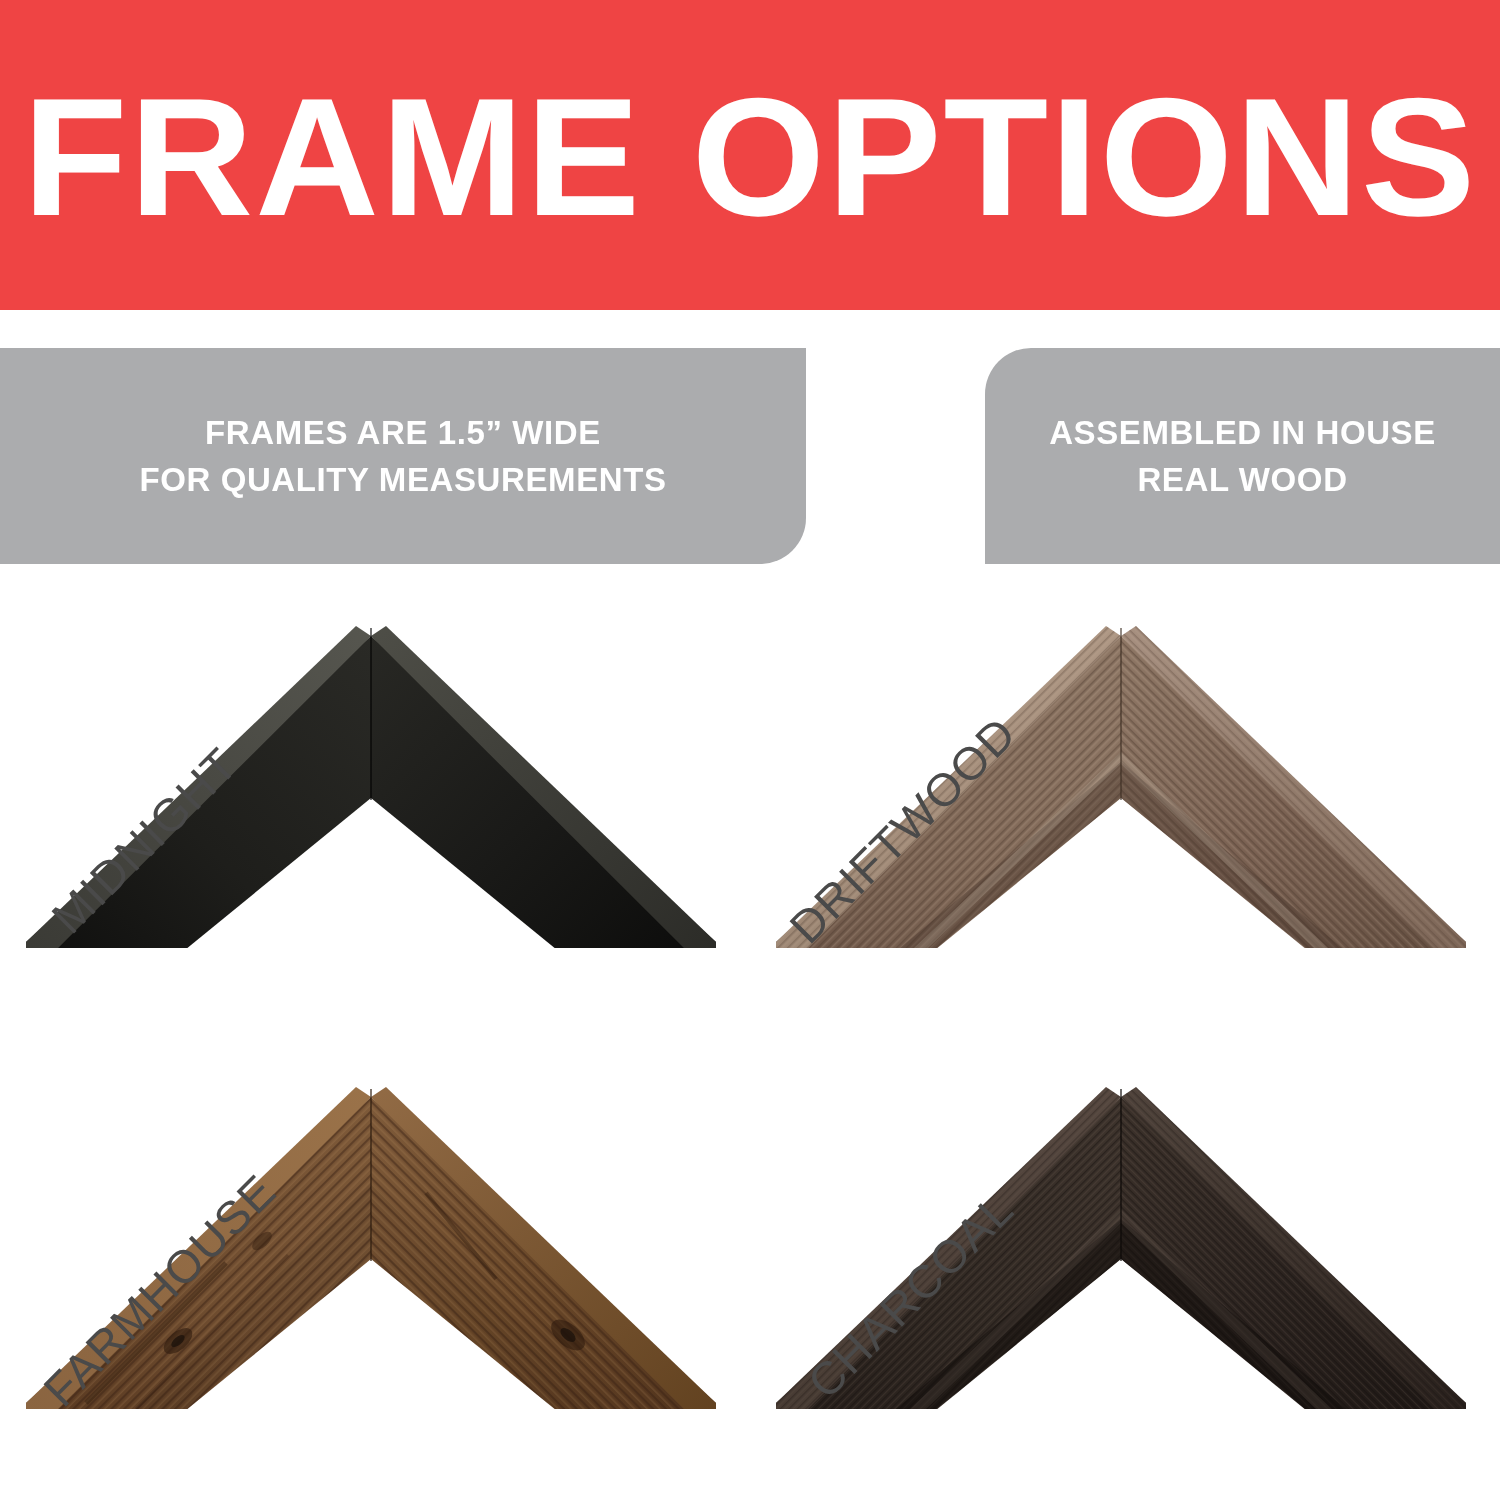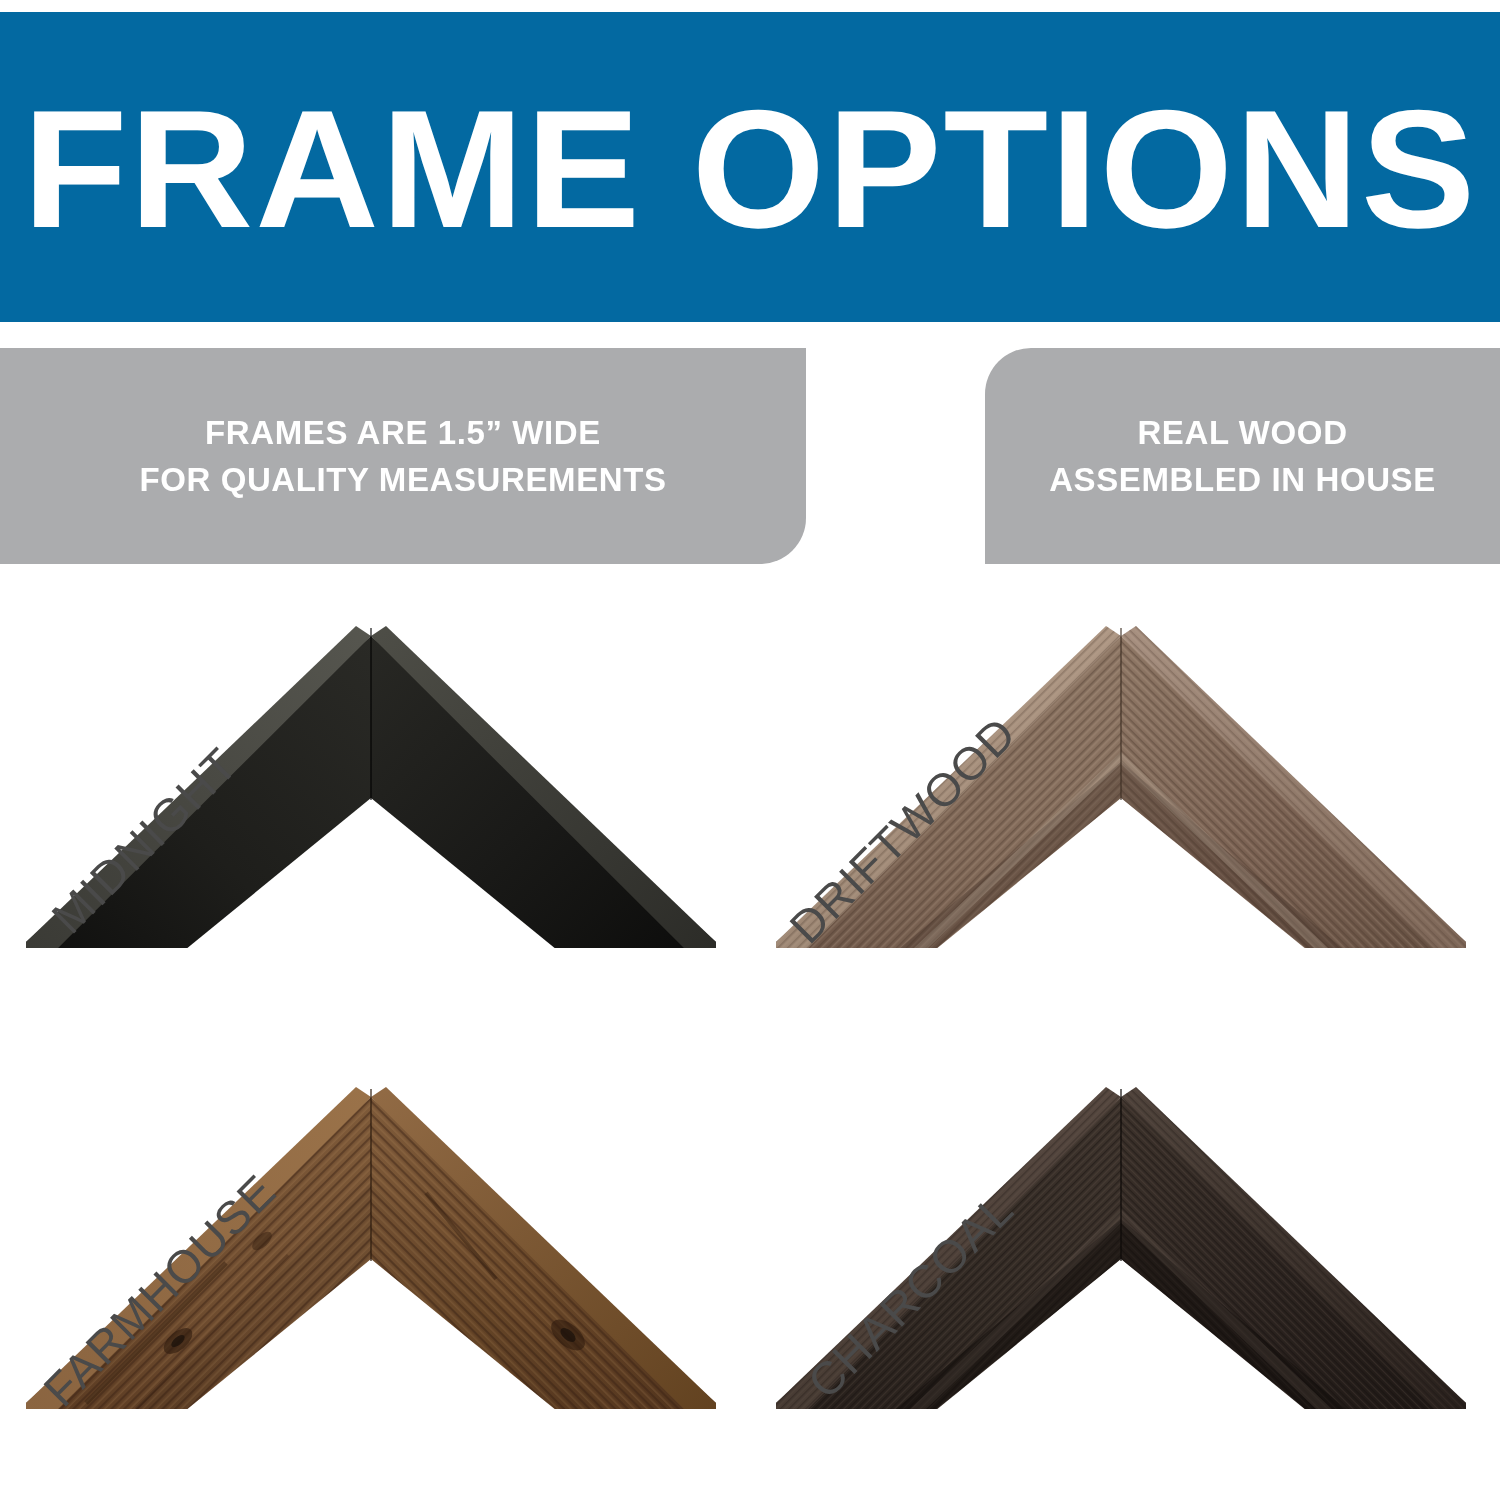--- a/index.html
+++ b/index.html
@@ -13,24 +13,24 @@
     height: 1500px;
     position: relative;
     overflow: hidden;
     font-family: "Liberation Sans", sans-serif;
     -webkit-font-smoothing: antialiased;
   }
 
   
   .banner {
     position: absolute;
-    left: 0; top: 12px;
+    left: 0; top: 0;
     width: 1500px;
     height: 310px;
-    background: #0369a1;
+    background: #ef4444;
     display: flex;
     align-items: center;
     justify-content: center;
   }
   .banner-title {
     font-family: "Liberation Sans", sans-serif;
     font-weight: bold;
     color: #ffffff;
     font-size: 168px;
     line-height: 1;
@@ -134,22 +134,22 @@
 </div>
 
 <div class="info-row">
 
   <div class="info-box left">
     <div class="info-line">FRAMES ARE 1.5” WIDE</div>
     <div class="info-line">FOR QUALITY MEASUREMENTS</div>
   </div>
 
   <div class="info-box right">
+    <div class="info-line">ASSEMBLED IN HOUSE</div>
     <div class="info-line">REAL WOOD</div>
-    <div class="info-line">ASSEMBLED IN HOUSE</div>
   </div>
 
 </div>
 
 <div class="frame-grid">
 
   <div class="frame-cell r0 c0">
     <div class="frame-art">
       <svg viewBox="0 0 690 336" preserveAspectRatio="none">
         <defs>

